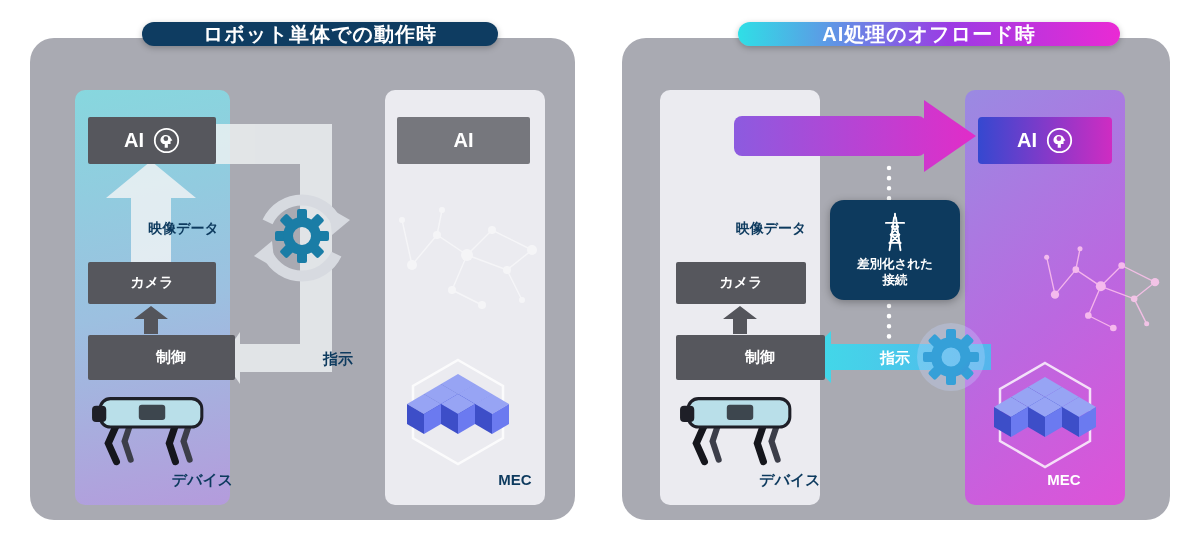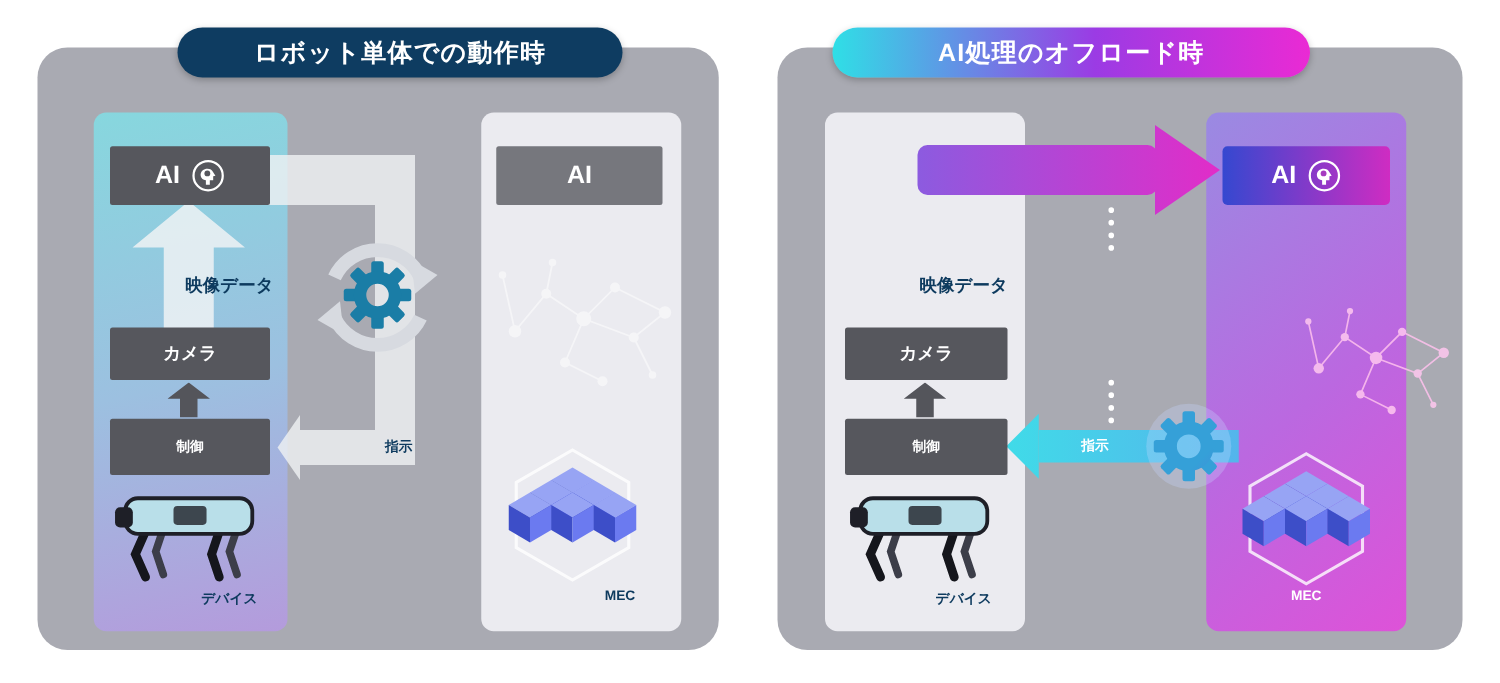--- a/index.html
+++ b/index.html
@@ -6,31 +6,31 @@
   .stage{position:relative;width:1200px;height:546px;background:#ffffff;overflow:hidden;
          font-family:"Liberation Sans","DejaVu Sans",sans-serif;}
   .abs{position:absolute;}
 
   .outer-panel{position:absolute;background:#a9aab2;border-radius:24px;z-index:0;}
   .sub-panel{position:absolute;border-radius:10px;z-index:1;}
   .device-grad{background:linear-gradient(168deg,#87d7de 0%,#9cc0e0 52%,#b49bdc 100%);}
   .panel-light{background:#ebebf0;}
   .mec-grad{background:linear-gradient(140deg,#9a8ae2 0%,#bb68e0 55%,#de52d8 100%);}
 
-  .title-pill{position:absolute;height:40px;border-radius:20px;z-index:12;
+  .title-pill{position:absolute;height:24px;border-radius:20px;z-index:12;
     display:flex;align-items:center;justify-content:center;color:#fff;font-weight:bold;
     font-size:20px;letter-spacing:1px;box-shadow:0 2px 6px rgba(0,0,0,.25);}
   .pill-navy{background:#0e3c61;}
   .pill-grad{background:linear-gradient(90deg,#2fdfe6 0%,#9b3be4 55%,#ea2ad4 100%);}
 
   .dark-box{position:absolute;background:#56575d;z-index:5;display:flex;align-items:center;
     justify-content:center;color:#fff;font-weight:bold;border-radius:2px;gap:9px;}
   .gray-box{background:#76777d;}
   .ai-grad-box{background:linear-gradient(90deg,#3548d0 0%,#cf2cc2 100%);border-radius:4px;}
-  .fz17{font-size:20px;} .fz15{font-size:11px;} .fz14{font-size:14px;}
+  .fz17{font-size:20px;} .fz15{font-size:15px;padding-left:19px;} .fz14{font-size:14px;}
 
   .cap{position:absolute;text-align:center;font-weight:bold;z-index:6;}
   .navy-t{color:#0d3a5e;margin-left:31px;} .white-t{color:#ffffff;}
 
   .conn-box{position:absolute;background:#0d3a5e;border-radius:14px;z-index:6;
     display:flex;flex-direction:column;align-items:center;justify-content:center;
     color:#fff;font-weight:bold;font-size:12.5px;line-height:1.3;text-align:center;
     box-shadow:0 2px 8px rgba(0,0,0,.3);}
   .z2{z-index:2;} .z3{z-index:3;} .z4{z-index:4;} .z5{z-index:5;} .z6{z-index:6;}
 </style>
@@ -178,21 +178,21 @@
           <polygon points="-17,-10 0,0 0,20 -17,10" fill="#3d4ec8"></polygon>
           <polygon points="17,-10 0,0 0,20 17,10" fill="#6b7af0"></polygon>
         </g>
     </g>
   </svg>
 
   <div class="cap navy-t fz15" style="left:385px;top:471px;width:160px;">MEC</div>
 
   <div class="outer-panel" style="left:622px;top:38px;width:548px;height:482px;"></div>
 
-  <div class="title-pill pill-grad" style="left:666px;top:22px;width:382px;">
+  <div class="title-pill pill-grad" style="left:738px;top:22px;width:382px;">
     <span>AI処理のオフロード時</span>
   </div>
 
   <div class="sub-panel panel-light" style="left:660px;top:90px;width:160px;height:415px;"></div>
 
   <svg class="abs z4" style="left:728px;top:98px;" width="252" height="80" viewBox="0 0 252 80">
     <defs>
       <linearGradient id="gradMag" gradientUnits="userSpaceOnUse" x1="0" y1="0" x2="250" y2="0">
         <stop offset="0" stop-color="#8a5ce0"></stop>
           <stop offset="1" stop-color="#e22cc8"></stop>
@@ -230,20 +230,32 @@
 
   <div class="cap navy-t fz15" style="left:660px;top:471px;width:160px;">デバイス</div>
 
   <svg class="abs z4" style="left:880px;top:160px;" width="18" height="195" viewBox="0 0 18 195">
     <g stroke="#ffffff" stroke-width="4.5" stroke-linecap="round" stroke-dasharray="0.1 10">
       <line x1="9" y1="8" x2="9" y2="44"></line>
       <line x1="9" y1="146" x2="9" y2="188"></line>
     </g>
   </svg>
 
+  <div class="conn-box" style="left:830px;top:200px;width:130px;height:100px;">
+    <svg width="38" height="40" viewBox="0 0 40 44" style="margin-bottom:4px;">
+      <g stroke="#ffffff" stroke-width="2.1" fill="none" stroke-linecap="round">
+        <path d="M14,42 L19,6 M26,42 L21,6 M20,2 L20,6"></path>
+        <path d="M10,12 L30,12"></path>
+        <path d="M16.5,16 L23.5,16 M15.3,25 L24.7,25 M14,34 L26,34"></path>
+        <path d="M16.5,16 L24.7,25 M23.5,16 L15.3,25 M15.3,25 L26,34 M24.7,25 L14,34"></path>
+      </g>
+    </svg>
+    <span>差別化された</span>
+    <span>接続</span>
+  </div>
 
   <svg class="abs z4" style="left:795px;top:325px;" width="200" height="64" viewBox="0 0 200 64">
     <defs>
       <linearGradient id="gradCyan" gradientUnits="userSpaceOnUse" x1="0" y1="0" x2="200" y2="0">
         <stop offset="0" stop-color="#3fdde8"></stop>
           <stop offset="1" stop-color="#55b4ec"></stop>
       </linearGradient>
     </defs>
     <rect x="36" y="19" width="160" height="26" fill="url(#gradCyan)"></rect>
     <polygon points="10,32 36,6 36,58" fill="url(#gradCyan)"></polygon>

